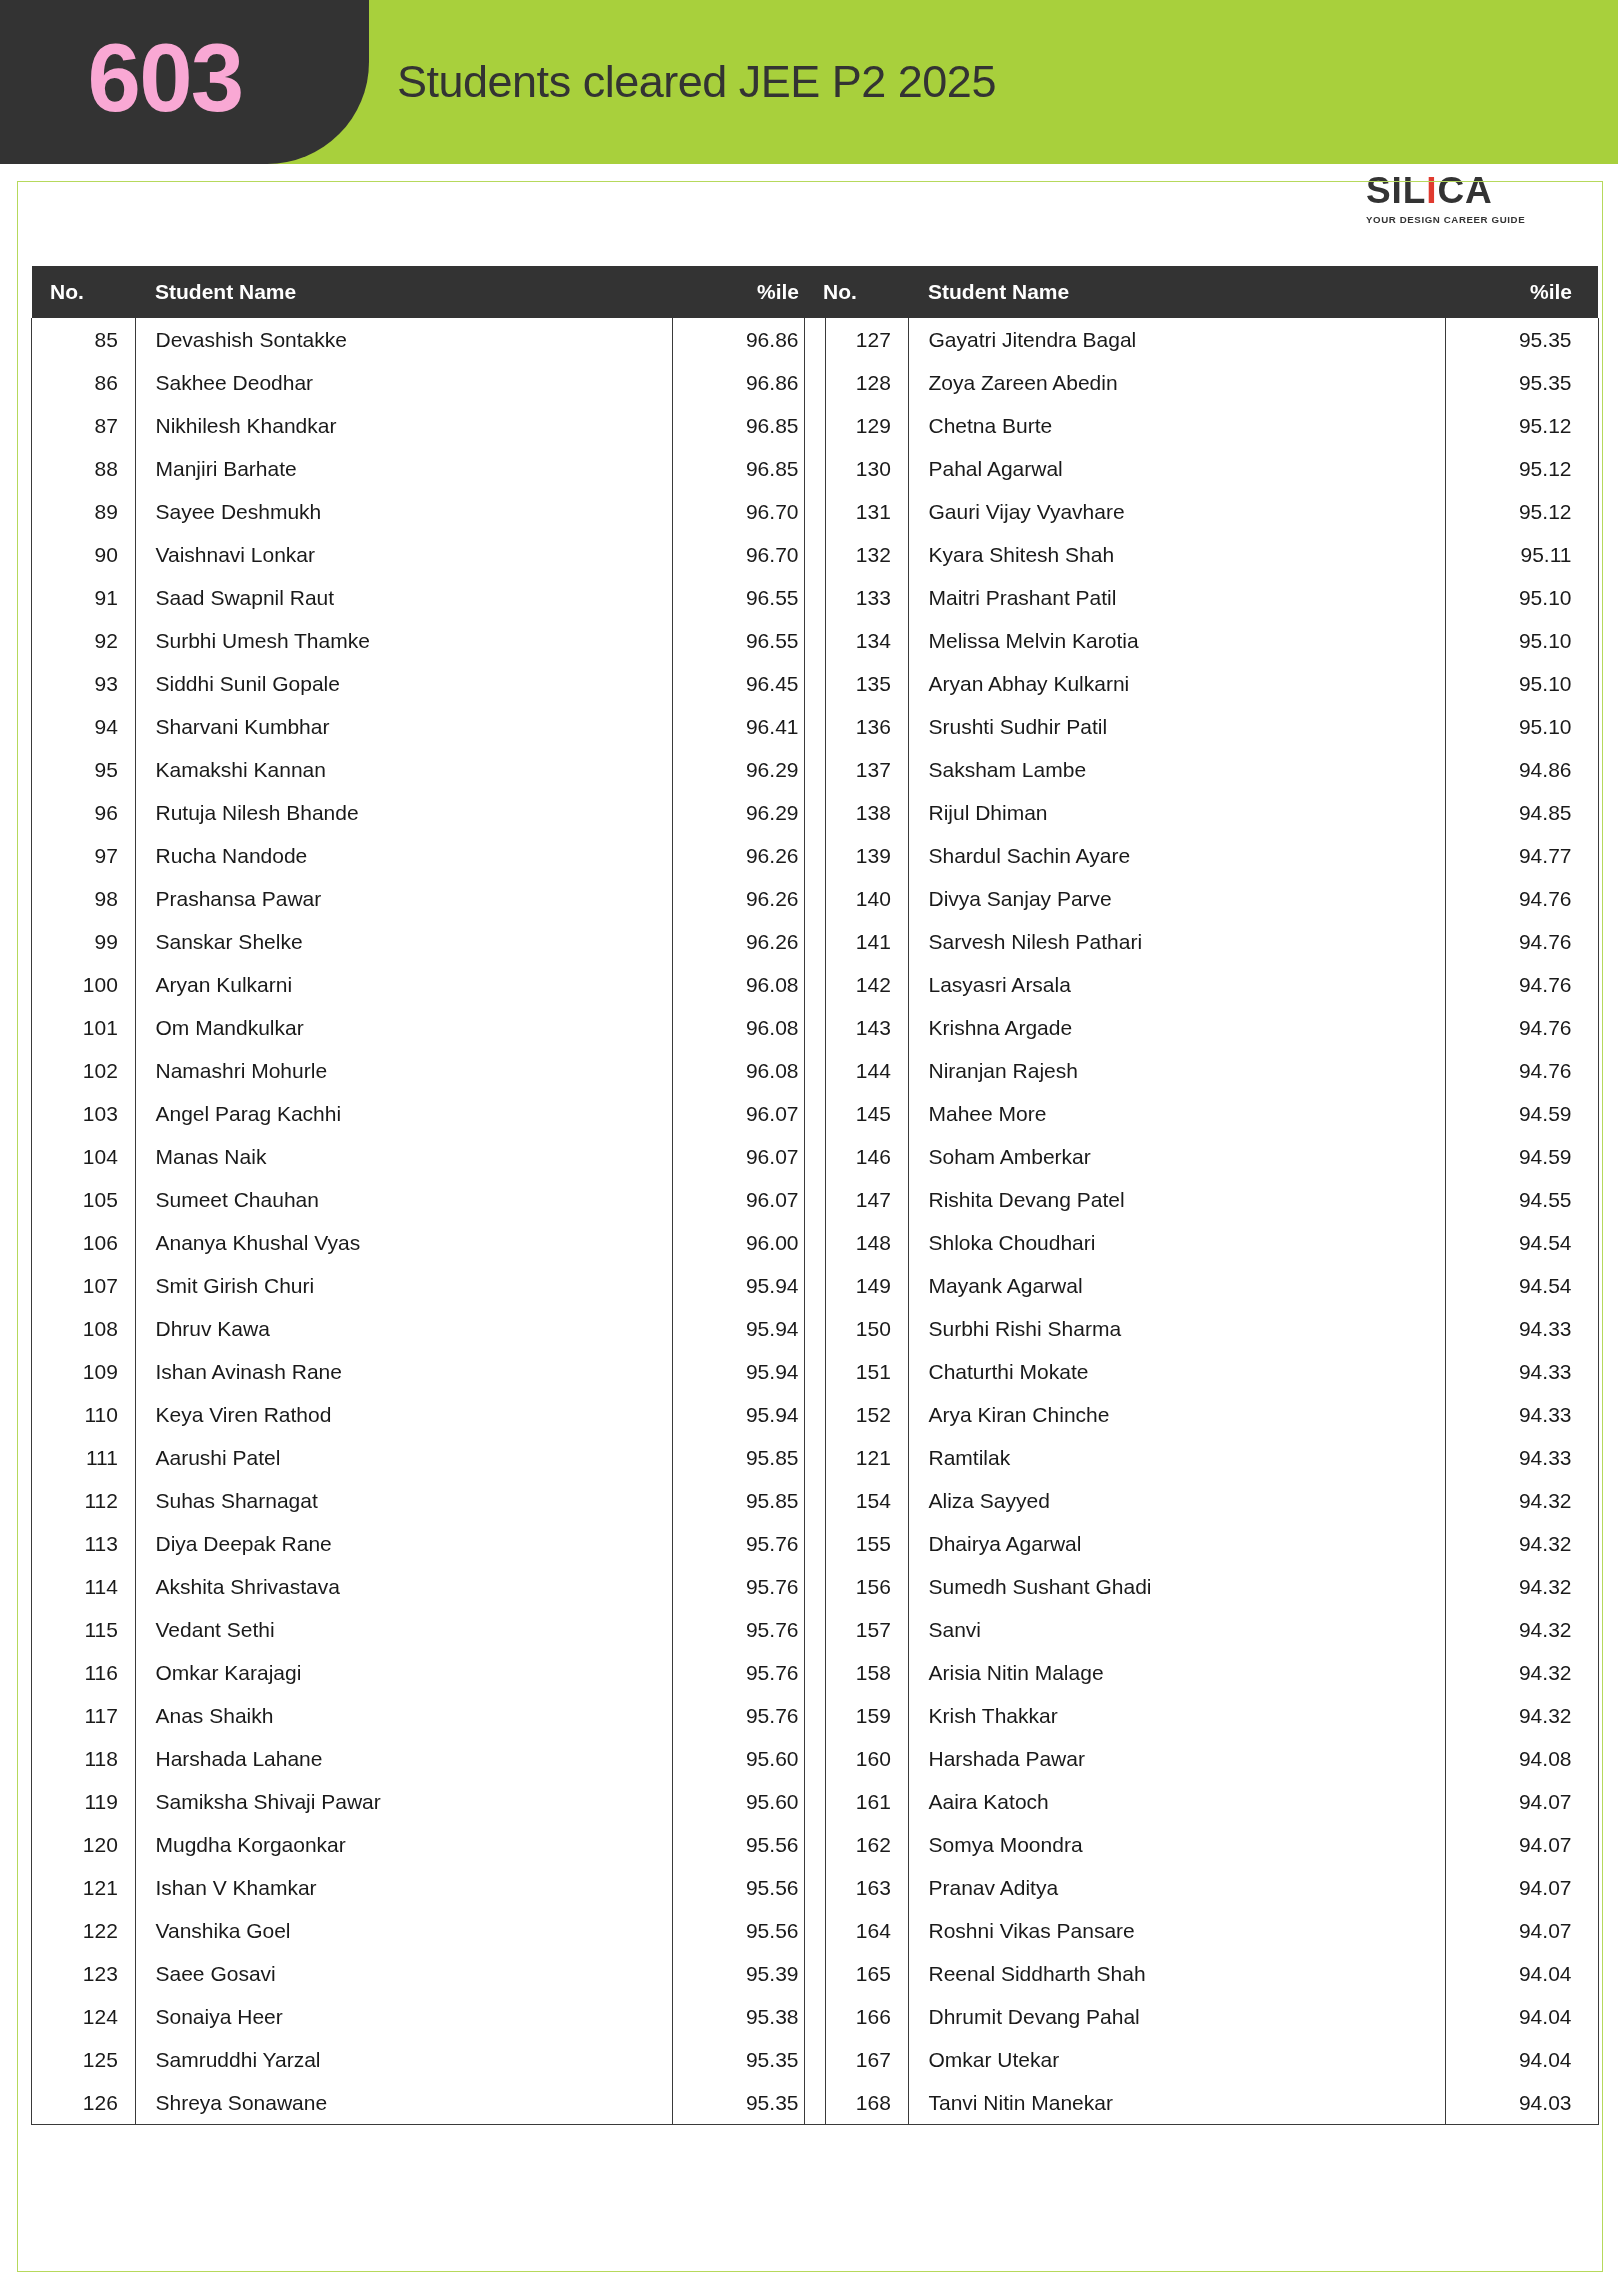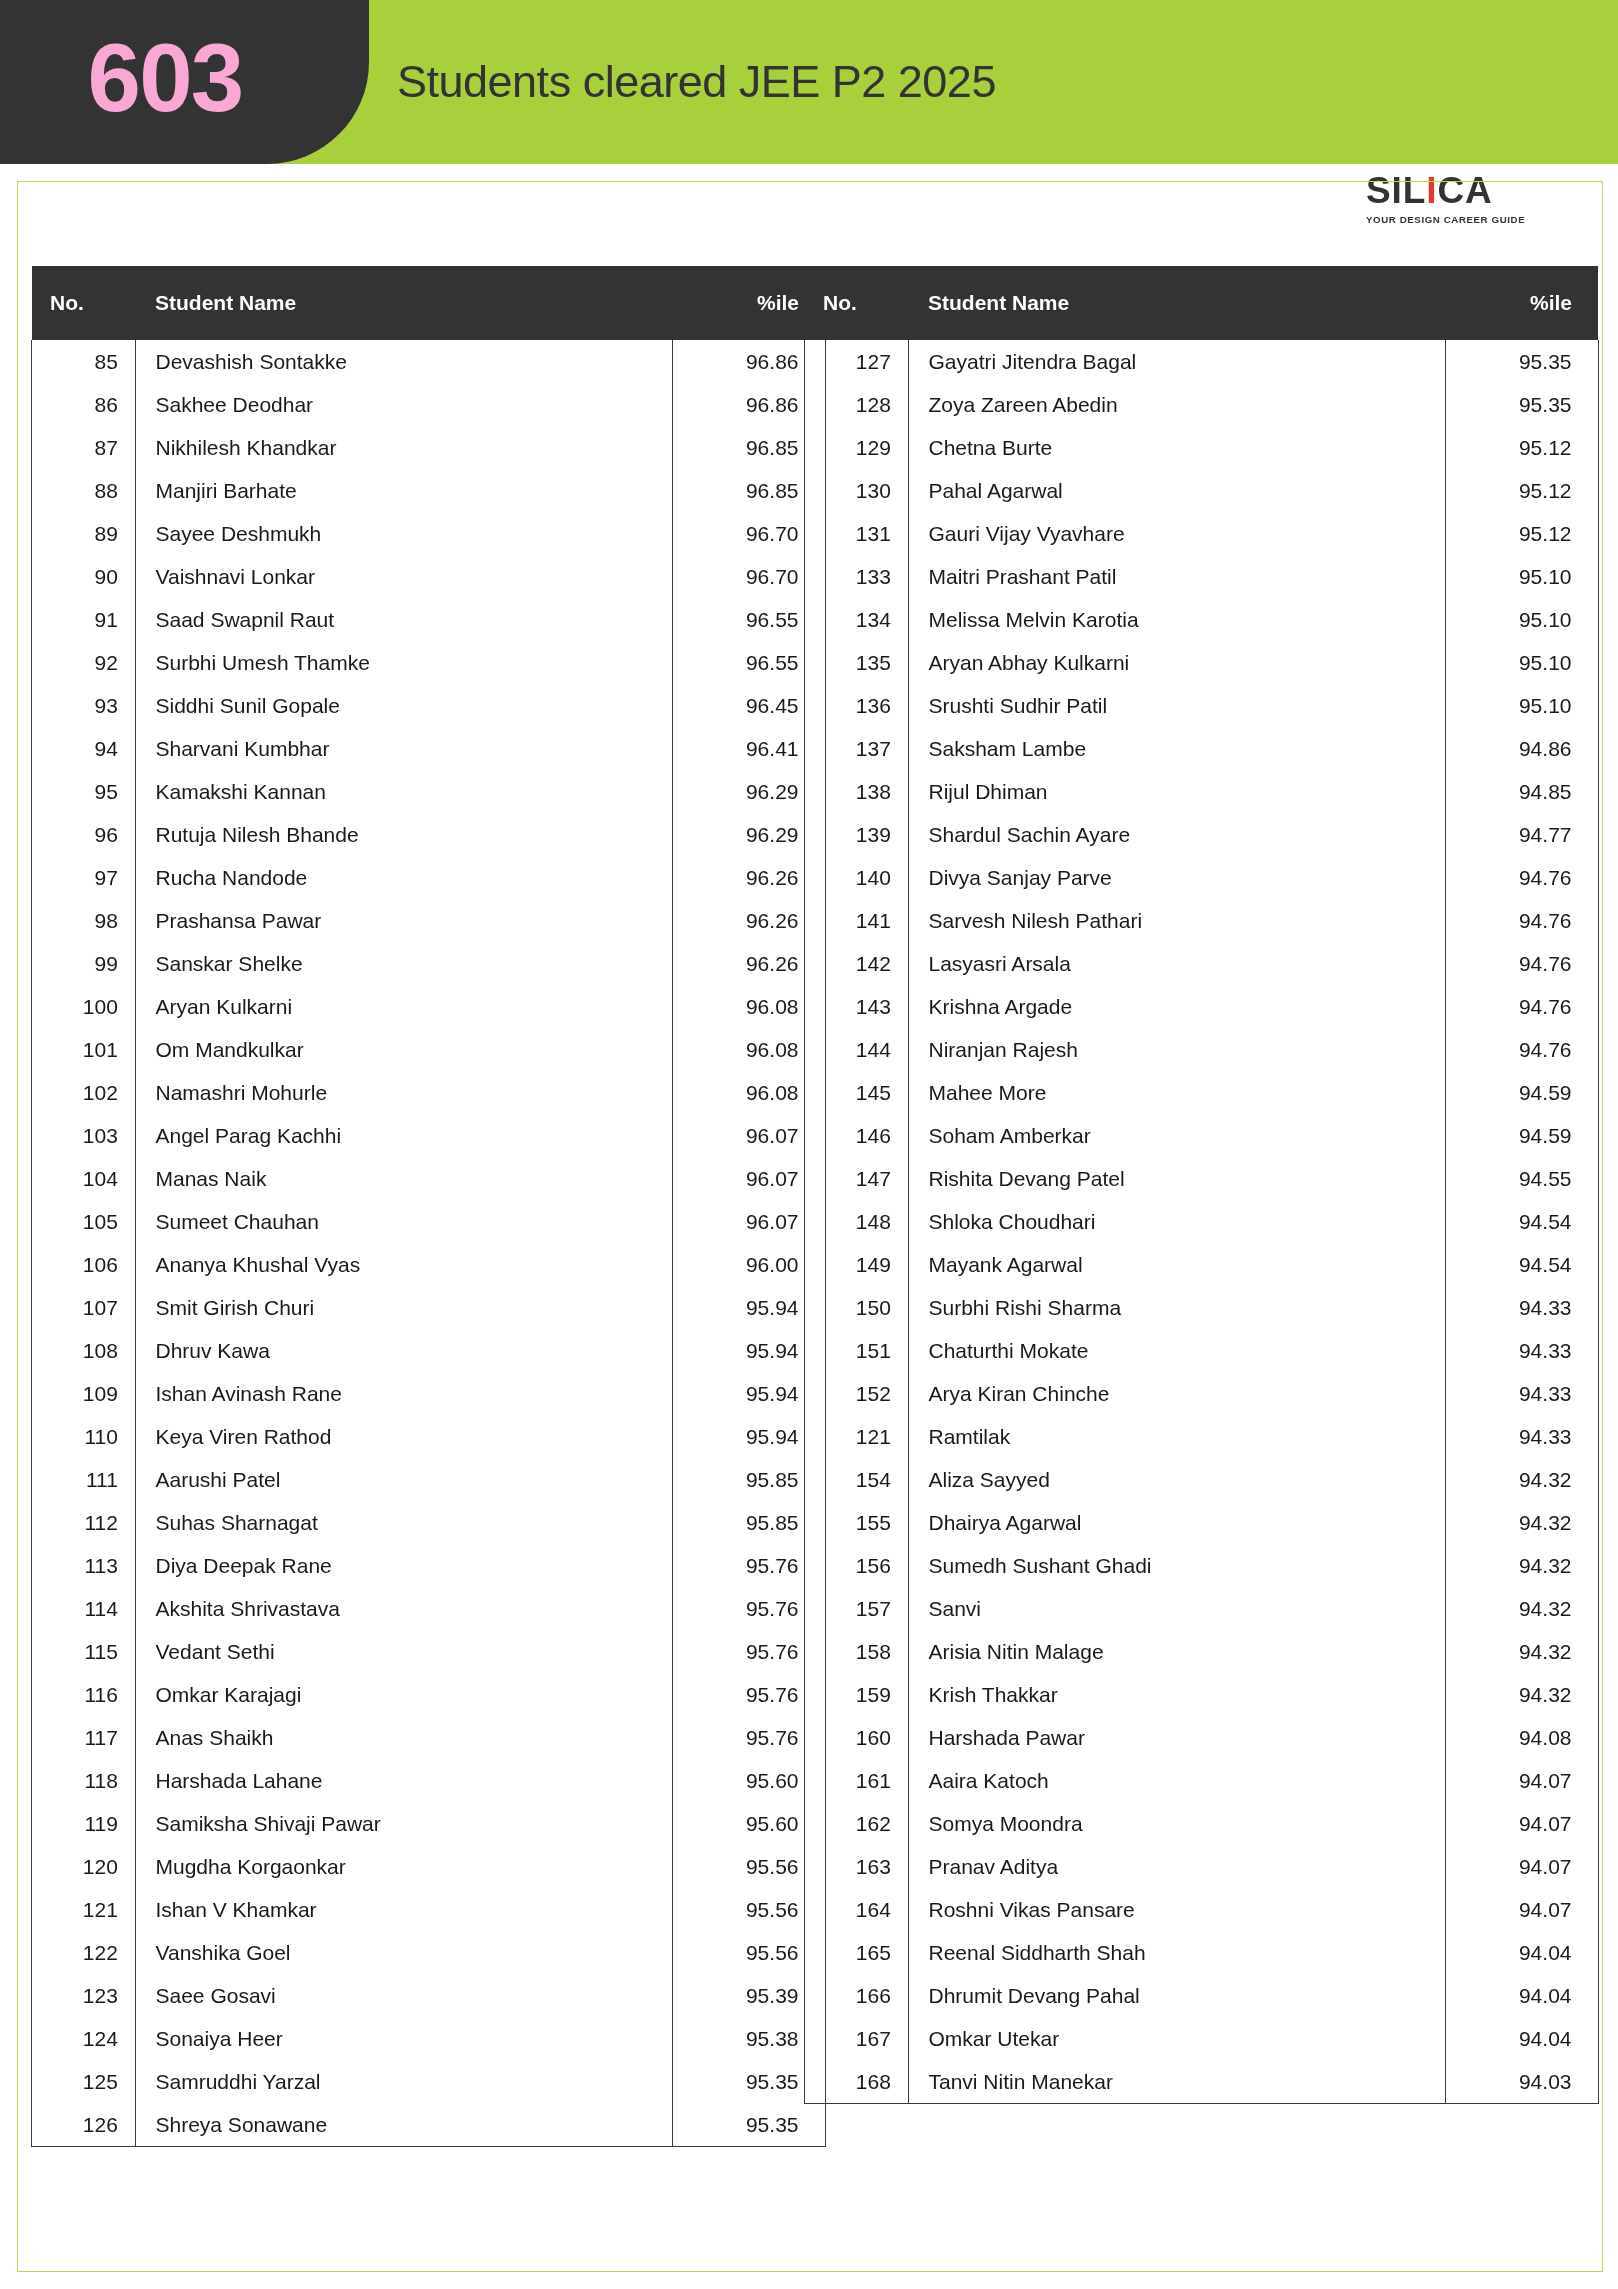--- a/index.html
+++ b/index.html
@@ -110,21 +110,21 @@
   table {
     border-collapse: collapse;
     width: 100%;
     table-layout: fixed;
   }
   thead th {
     background: #333333;
     color: #ffffff;
     font-size: 21px;
     font-weight: bold;
-    padding: 24px 0;
+    padding: 13px 0;
     text-align: left;
     height: 26px;
   }
   th.c-no   { width: 85px;  padding-left: 18.5px; }
   th.c-name { width: 517px; padding-left: 20px; }
   th.c-pct  { width: 127px; text-align: right; padding-right: 26px; }
 
   tbody td {
     font-size: 21px;
     color: #1a1a1a;
@@ -434,20 +434,25 @@
             <td class="c-no">130</td>
             <td class="c-name">Pahal Agarwal</td>
             <td class="c-pct">95.12</td>
           </tr>
           <tr>
             <td class="c-no">131</td>
             <td class="c-name">Gauri Vijay Vyavhare</td>
             <td class="c-pct">95.12</td>
           </tr>
           <tr>
+            <td class="c-no">132</td>
+            <td class="c-name">Kyara Shitesh Shah</td>
+            <td class="c-pct">95.11</td>
+          </tr>
+          <tr>
             <td class="c-no">133</td>
             <td class="c-name">Maitri Prashant Patil</td>
             <td class="c-pct">95.10</td>
           </tr>
           <tr>
             <td class="c-no">134</td>
             <td class="c-name">Melissa Melvin Karotia</td>
             <td class="c-pct">95.10</td>
           </tr>
           <tr>

